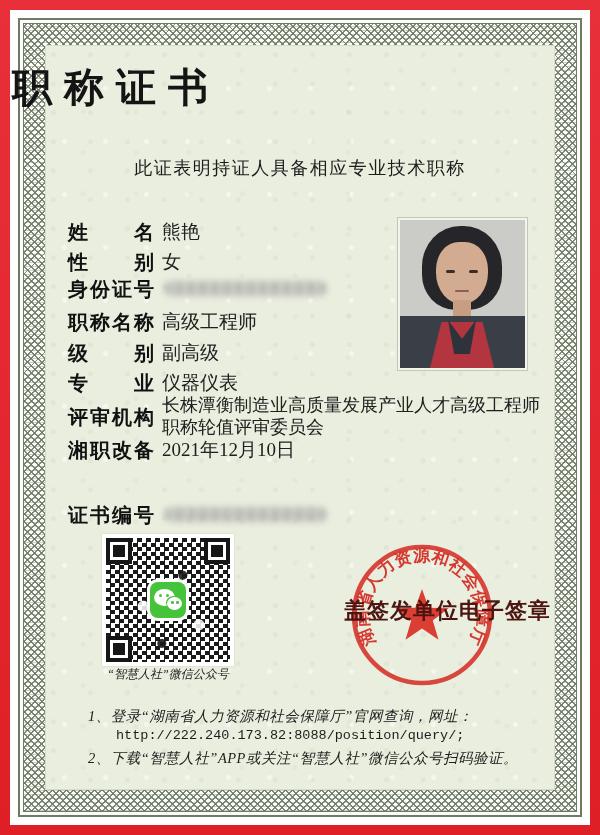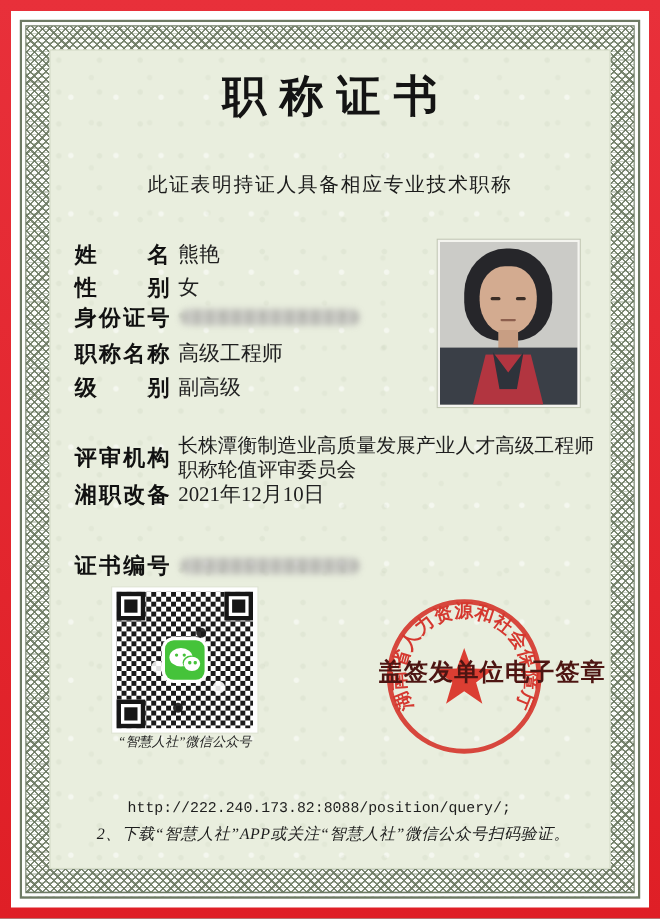--- a/index.html
+++ b/index.html
@@ -13,21 +13,21 @@
         repeating-linear-gradient(-45deg, rgba(104,118,94,.85) 0 1.4px, rgba(255,255,255,0) 1.4px 5px),
         repeating-linear-gradient(0deg, rgba(104,118,94,.35) 0 1px, rgba(255,255,255,0) 1px 4px);
       border:2px solid #6e7a64; box-shadow:inset 0 0 0 3px #fcfdfb, inset 0 0 0 4px #6e7a64;}
   .paper{position:absolute;inset:45px;background-color:#e9eede;
       background-image:
         radial-gradient(circle at 20% 30%, rgba(150,165,135,.10) 0 2px, transparent 3px),
         radial-gradient(circle at 70% 60%, rgba(150,165,135,.08) 0 2px, transparent 3px),
         radial-gradient(circle at 45% 80%, rgba(255,255,255,.5) 0 2px, transparent 3px);
       background-size:37px 29px, 53px 41px, 41px 53px;
       border:1px solid #d6ddc9;}
-  .title{position:absolute;top:60px;left:0;right:0;text-align:center;
+  .title{position:absolute;top:60px;left:0;right:0;text-align:left;
       font-size:40px;font-weight:bold;color:#141414;letter-spacing:12px;text-indent:12px;}
   .subtitle{position:absolute;top:156px;left:0;right:0;text-align:center;
       font-size:18px;color:#1c1c1c;letter-spacing:1.5px;}
   .row{position:absolute;left:68px;white-space:nowrap;text-decoration:underline;}
   .flabel{display:inline-block;width:86px;font-size:20px;font-weight:bold;color:#111;
       text-align:justify;text-align-last:justify;text-justify:inter-character;vertical-align:top;line-height:24px;}
   .fvalue{display:inline-block;margin-left:8px;font-size:19px;color:#202020;vertical-align:top;line-height:24px;}
   .r1{top:220px}.r2{top:250px}.r3{top:277px}.r4{top:310px}.r5{top:341px}
   .r6{top:371px}.r7{top:394px}.r8{top:438px}.r9{top:470px}.r10{top:503px}
   .r7 .flabel{margin-top:11px;}
@@ -108,20 +108,23 @@
   </div>
   <div class="row r3">
     <span class="flabel">身份证号</span><span class="blurbar"></span>
   </div>
   <div class="row r4">
     <span class="flabel">职称名称</span><span class="fvalue">高级工程师</span>
   </div>
   <div class="row r5">
     <span class="flabel">级别</span><span class="fvalue">副高级</span>
   </div>
+  <div class="row r6">
+    <span class="flabel">专业</span><span class="fvalue">仪器仪表</span>
+  </div>
   <div class="row r7">
     <span class="flabel">评审机构</span><span class="fvalue">长株潭衡制造业高质量发展产业人才高级工程师职称轮值评审委员会</span>
   </div>
   <div class="row r8">
     <span class="flabel">湘职改备</span><span class="fvalue">2021年12月10日</span>
   </div>
   <div class="row r10">
     <span class="flabel">证书编号</span><span class="blurbar"></span>
   </div>
 
@@ -164,15 +167,16 @@
         <path id="sealArc" d="M 28.2 102 A 54 54 0 1 1 121.8 102" fill="none"></path>
       </defs>
       <text font-size="17" fill="#d5382f" font-weight="bold" letter-spacing="0.5" font-family="Liberation Serif, serif">
         <textPath href="#sealArc" startOffset="50%" text-anchor="middle">湖南省人力资源和社会保障厅</textPath>
       </text>
       <polygon fill="#da3428" opacity="0.95" points="75,49 81.7,67.8 101.6,68.3 85.8,80.5 91.5,99.7 75,88.4 58.5,99.7 64.2,80.5 48.4,68.3 68.3,67.8"></polygon>
     </svg>
   </div>
   <div class="seal-overlay">盖签发单位电子签章</div>
 
+  <div class="v-item v1">1、登录“湖南省人力资源和社会保障厅”官网查询，网址：</div>
   <div class="v-item v2">http://222.240.173.82:8088/position/query/;</div>
   <div class="v-item v3">2、下载“智慧人社”APP或关注“智慧人社”微信公众号扫码验证。</div>
 </div>
 
 </body></html>

